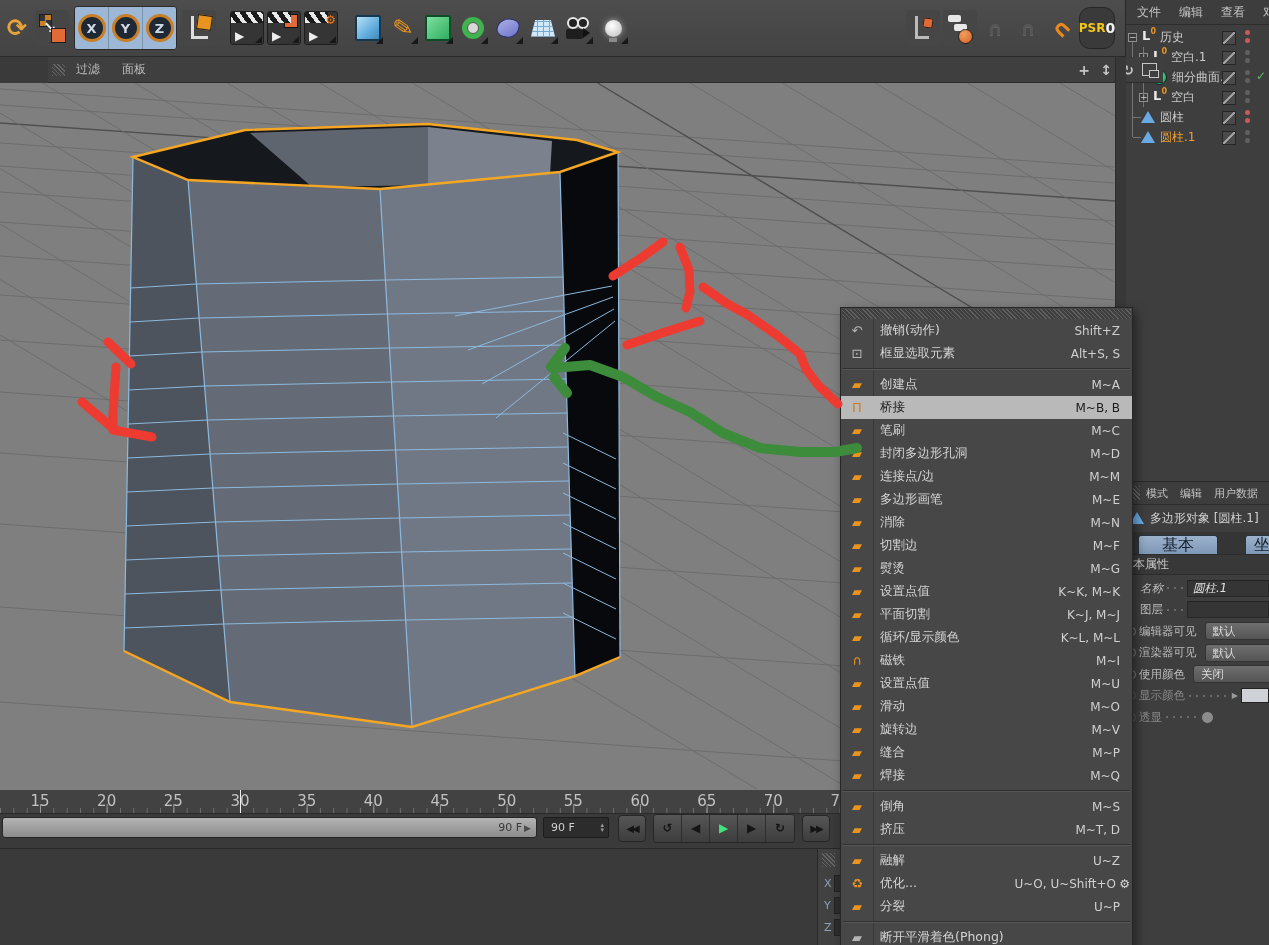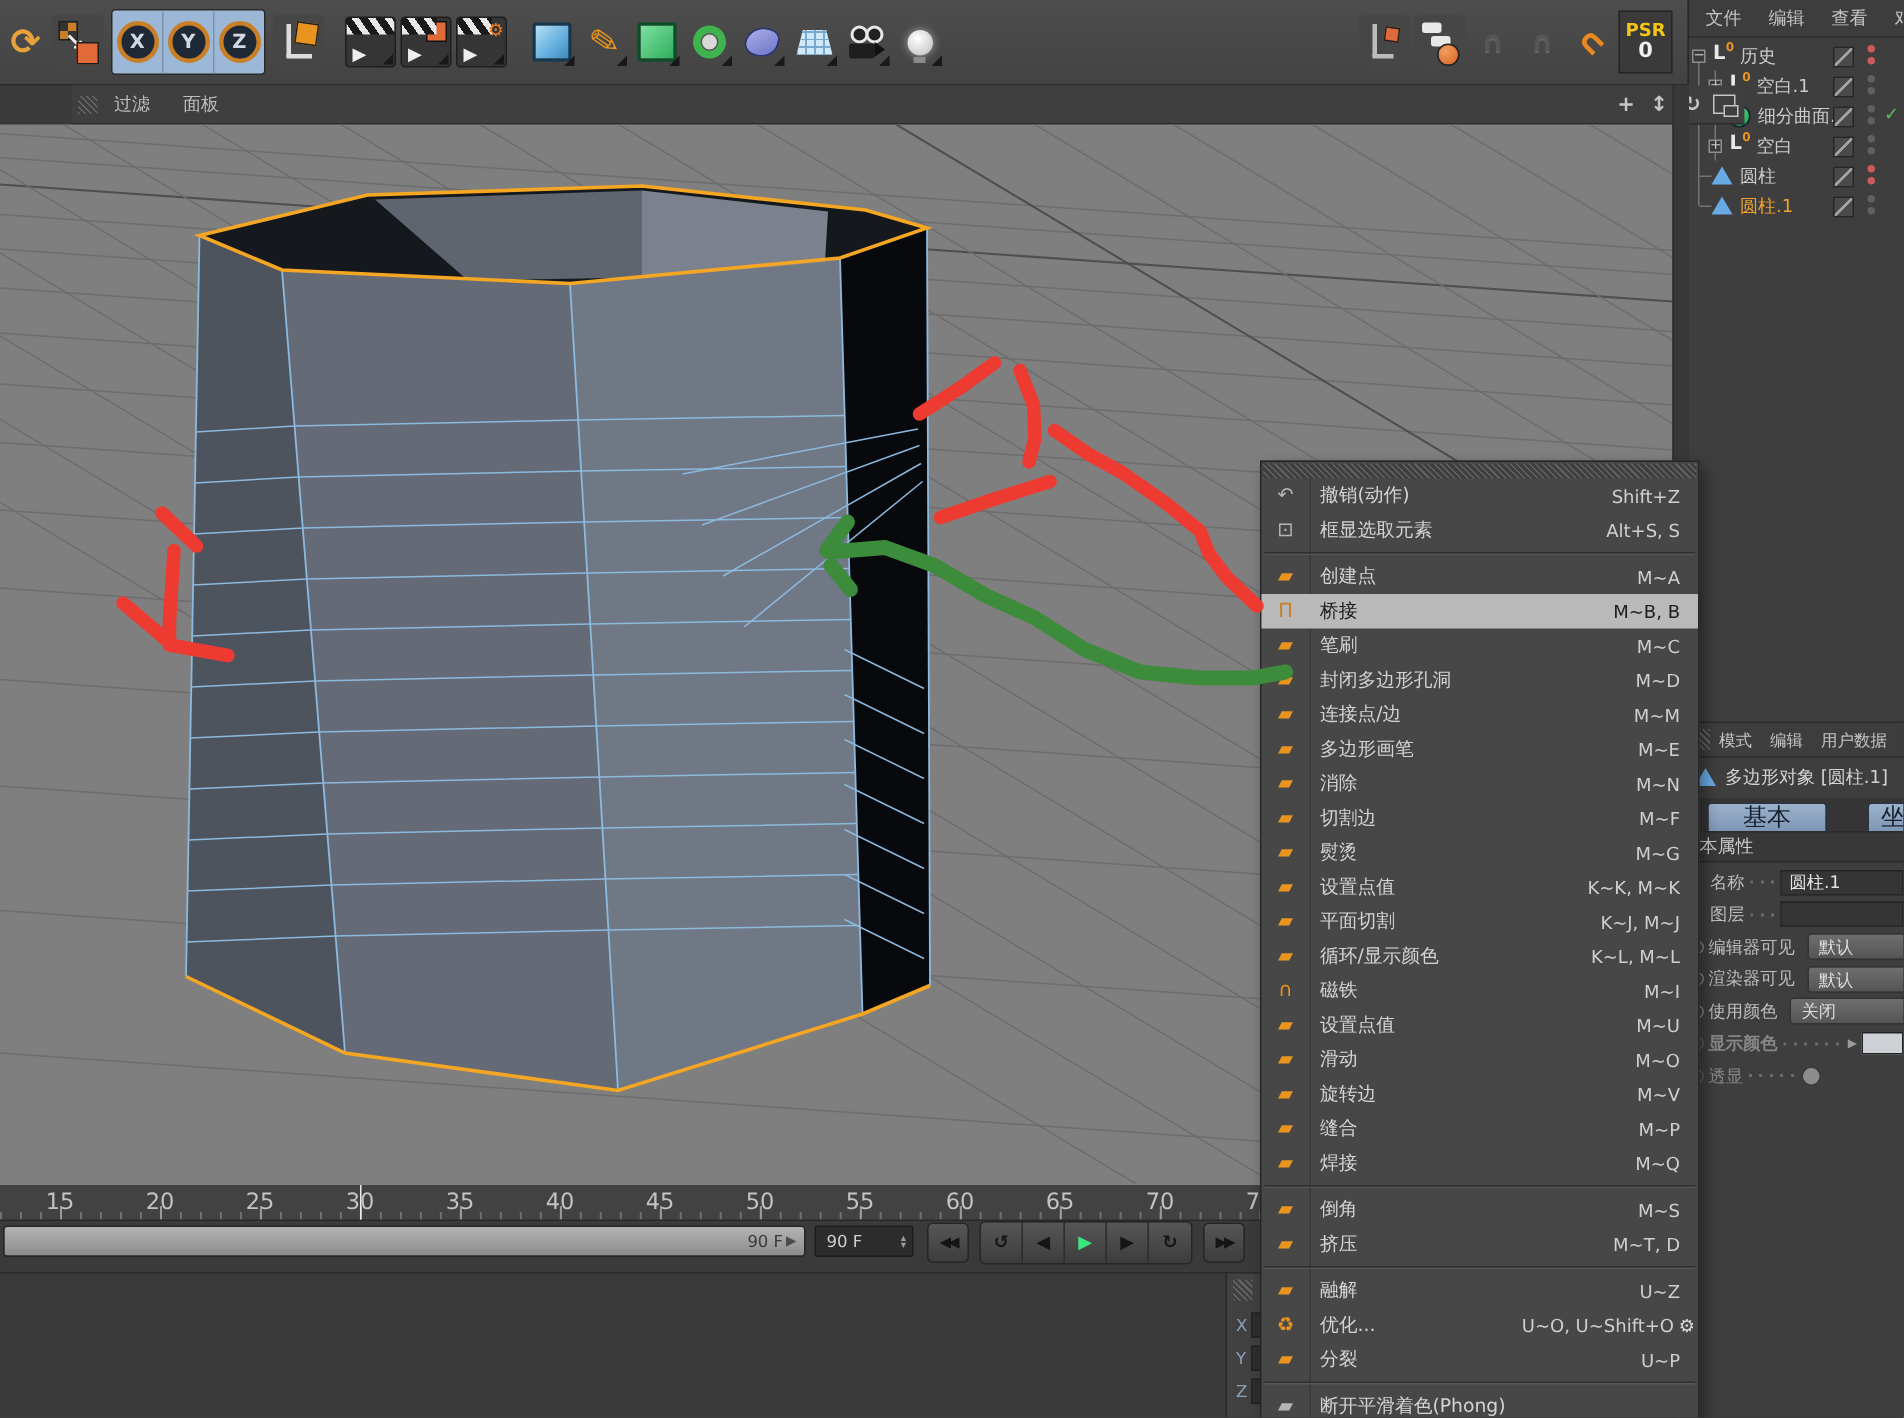--- a/index.html
+++ b/index.html
@@ -51,22 +51,22 @@
   .bulb{width:17px;height:17px;border-radius:50%;background:radial-gradient(circle at 40% 35%,#ffffff,#cfcfcf 70%,#9a9a9a);box-shadow:0 0 6px rgba(255,255,255,.5);}
   .bulb-base{position:absolute;bottom:3px;left:50%;transform:translateX(-50%);width:8px;height:4px;background:#8a8a8a;}
   .right-cluster{margin-left:auto;display:flex;align-items:center;gap:3px;margin-right:4px;}
   .magnet{font-size:19px;font-weight:bold;}
   .magnet.off{color:#565656;text-shadow:0 1px 0 #666;}
   .magnet.on{color:#e8881f;transform:rotate(-45deg);font-size:22px;}
   .hier-tile{width:34px;background:#464646;}
   .hier-r1{position:absolute;left:5px;top:5px;width:13px;height:7px;background:#e8e8e8;border-radius:2px;}
   .hier-r2{position:absolute;left:11px;top:14px;width:13px;height:7px;background:#e8e8e8;border-radius:2px;}
   .hier-ball{position:absolute;right:4px;bottom:2px;width:13px;height:13px;border-radius:50%;background:radial-gradient(circle at 35% 30%,#f0a060,#d85f20);border:1px solid #222;}
-  .psr-tile{width:34px;height:40px;background:#3a3a3a;border:1px solid #262626;border-radius:0;
-     display:flex;flex-direction:column;align-items:center;justify-content:center;line-height:1.05;}
+  .psr-tile{width:34px;height:40px;background:#3a3a3a;border:1px solid #262626;border-radius:11px;
+     display:flex;flex-direction:row;align-items:center;justify-content:center;line-height:1.05;}
   .psr-top{color:#f5c518;font-weight:bold;font-size:12px;}
   .psr-num{color:#f2f2f2;font-weight:bold;font-size:14px;}
 
   
   .grip{width:13px;height:14px;background:
      repeating-linear-gradient(45deg,#6a6a6a 0 1px,transparent 1px 3px);opacity:.9;}
 
   
   .right-panel{left:1125px;top:0;width:144px;height:945px;background:#3e3e3e;border-left:1px solid #282828;box-sizing:border-box;}
   .rp-menubar{position:absolute;left:0;top:0;width:144px;height:25px;background:#3d3d3d;border-bottom:1px solid #2d2d2d;
@@ -404,21 +404,21 @@
       <span class="am-title">多边形对象 [圆柱.1]</span>
     </div>
     <div class="am-tabs">
       <div class="am-tab" style="left:13px;width:80px">基本</div>
       <div class="am-tab" style="left:120px;width:60px;justify-content:flex-start;padding-left:8px">坐标</div>
     </div>
     <div class="am-section">
       <span>基本属性</span>
     </div>
     <div class="am-rows" id="am-rows">
-        <div class="am-row" style="top: 0px;">
+        <div class="am-row" style="top: 0px; font-style: italic;">
           <div style="width: 15px; flex: 0 0 auto;"></div>
           <span class="am-label">名称</span>
           <div class="leader"></div>
           <div class="am-input">圆柱.1</div>
         </div>
         <div class="am-row" style="top: 21.5px;">
           <div style="width: 15px; flex: 0 0 auto;"></div>
           <span class="am-label">图层</span>
           <div class="leader"></div>
           <div class="am-input"></div>
@@ -434,21 +434,21 @@
           <span class="am-label">渲染器可见</span>
           <div class="leader"></div>
           <div class="am-btn">默认</div>
         </div>
         <div class="am-row" style="top: 86px;">
           <div class="kf-ring"></div>
           <span class="am-label">使用颜色</span>
           <div class="leader"></div>
           <div class="am-btn">关闭</div>
         </div>
-        <div class="am-row" style="top: 107.5px; font-weight: bold;">
+        <div class="am-row" style="top: 107.5px;">
           <div class="kf-ring dim"></div>
           <span class="am-label dim">显示颜色</span>
           <div class="leader"></div>
           <span class="am-arrow">▶</span>
           <div class="am-swatch"></div>
         </div>
         <div class="am-row" style="top: 129px;">
           <div class="kf-ring dim"></div>
           <span class="am-label dim">透显</span>
           <div class="leader"></div>

